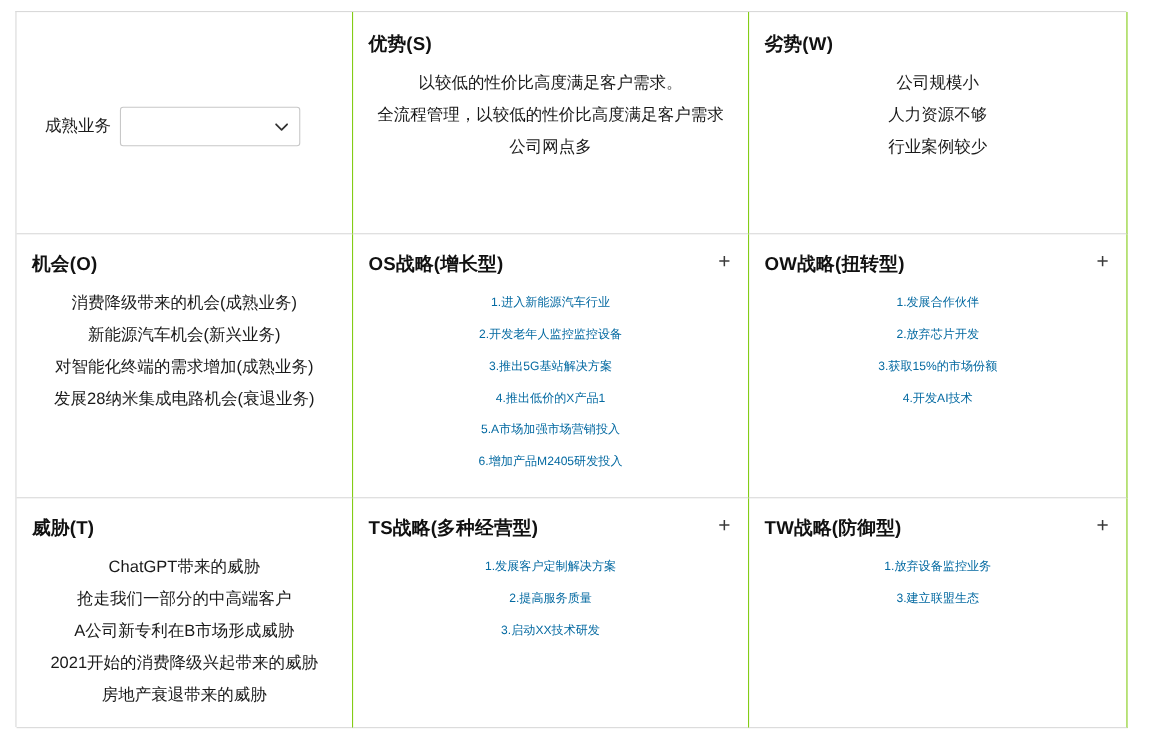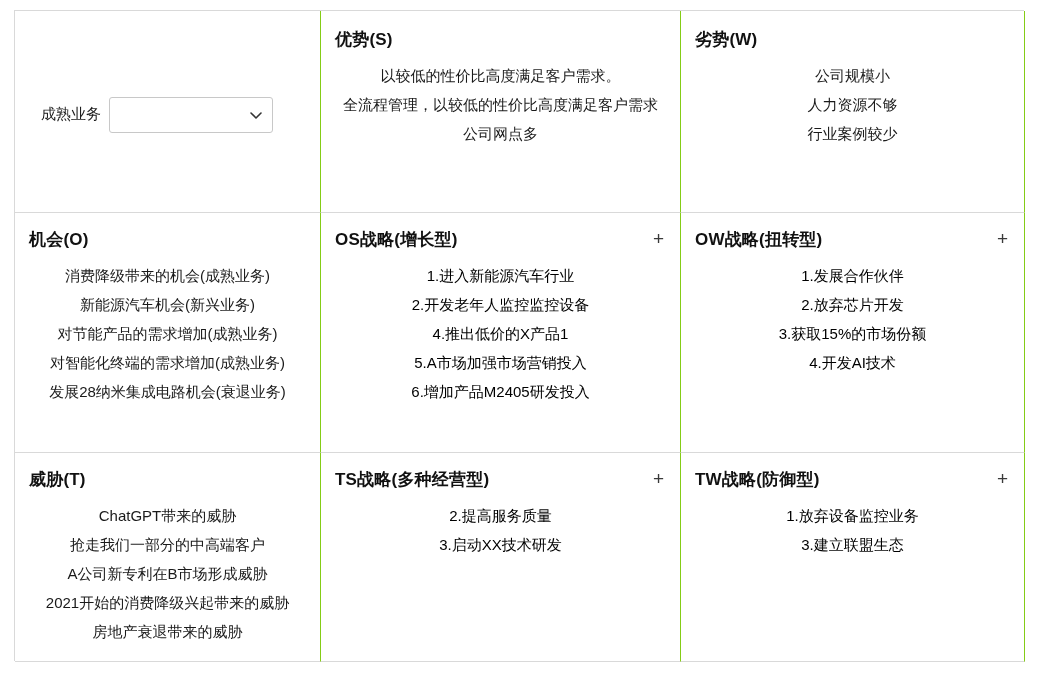--- a/index.html
+++ b/index.html
@@ -103,24 +103,24 @@
     color: #3a3a3a;
     font-weight: 400;
     padding-right: 2px;
     cursor: pointer;
     user-select: none;
   }
   .sw-top {
     padding-top: 18px;
   }
   .numbered {
-    font-size: 15px;
+    font-size: 11px;
     line-height: 29px;
     text-align: center;
-    color: #000000;
+    color: #0369a1;
     white-space: nowrap;
   }
   .clip {
     overflow: hidden;
   }
 </style>
 </head>
 <body>
 
 <div class="swot">
@@ -153,34 +153,34 @@
       <span class="line">人力资源不够</span>
       <span class="line">行业案例较少</span>
     </div>
   </div>
 
   <div class="cell">
     <div class="heading">机会(O)</div>
     <div class="lines">
       <span class="line">消费降级带来的机会(成熟业务)</span>
       <span class="line">新能源汽车机会(新兴业务)</span>
-      <span class="line">对节能产品的需求增加(成熟业务)</span>
       <span class="line">对智能化终端的需求增加(成熟业务)</span>
       <span class="line">发展28纳米集成电路机会(衰退业务)</span>
     </div>
   </div>
 
   <div class="cell">
     <div class="strategy-head">
       <div class="heading">OS战略(增长型)</div>
       <div class="plus-icon">+</div>
     </div>
     <div class="numbered">
       <span class="line">1.进入新能源汽车行业</span>
       <span class="line">2.开发老年人监控监控设备</span>
+      <span class="line">3.推出5G基站解决方案</span>
       <span class="line">4.推出低价的X产品1</span>
       <span class="line">5.A市场加强市场营销投入</span>
       <span class="line">6.增加产品M2405研发投入</span>
     </div>
   </div>
 
   <div class="cell">
     <div class="strategy-head">
       <div class="heading">OW战略(扭转型)</div>
       <div class="plus-icon">+</div>
@@ -203,20 +203,21 @@
       <span class="line">房地产衰退带来的威胁</span>
     </div>
   </div>
 
   <div class="cell">
     <div class="strategy-head">
       <div class="heading">TS战略(多种经营型)</div>
       <div class="plus-icon">+</div>
     </div>
     <div class="numbered">
+      <span class="line">1.发展客户定制解决方案</span>
       <span class="line">2.提高服务质量</span>
       <span class="line">3.启动XX技术研发</span>
     </div>
   </div>
 
   <div class="cell">
     <div class="strategy-head">
       <div class="heading">TW战略(防御型)</div>
       <div class="plus-icon">+</div>
     </div>

